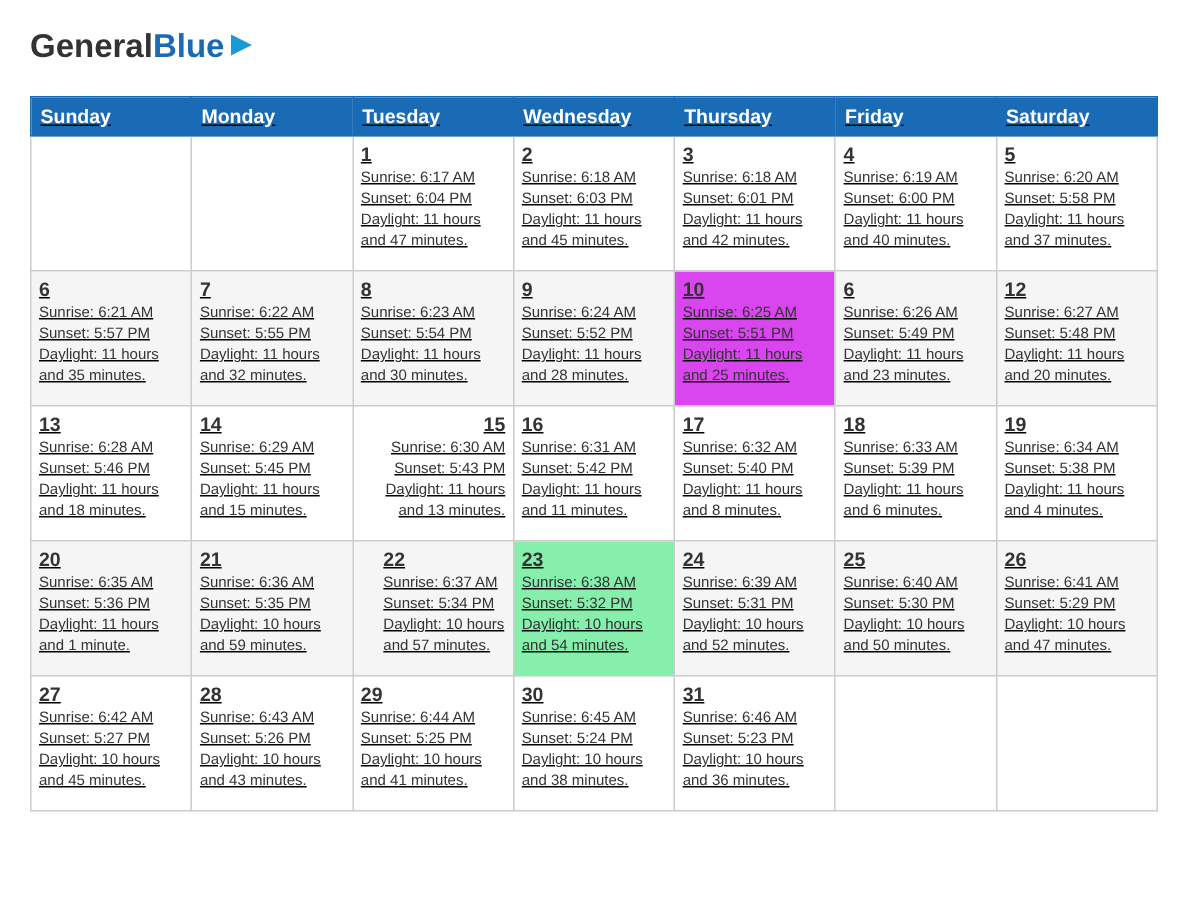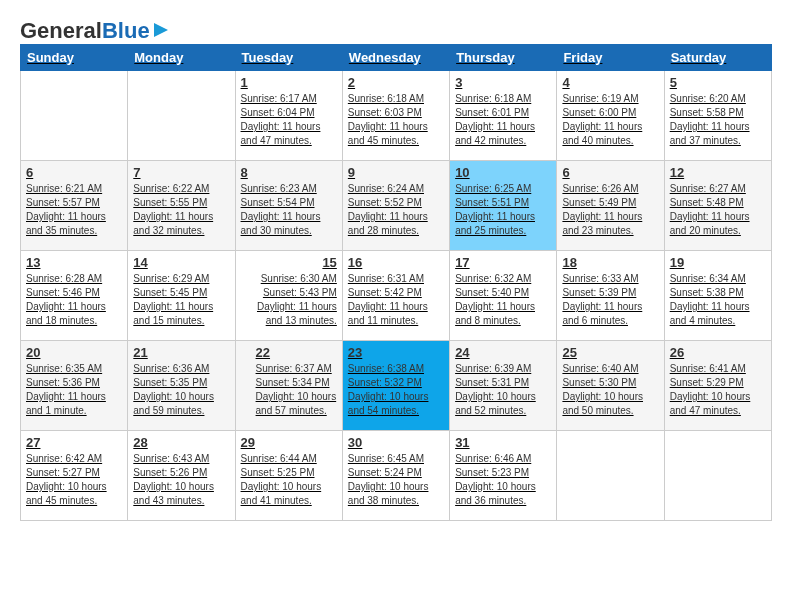--- a/index.html
+++ b/index.html
@@ -7,21 +7,21 @@
       font-family: Arial, sans-serif;
       background: #fff;
       width: 792px;
       min-height: 612px;
       padding: 20px;
     }
     .header {
       display: flex;
       justify-content: space-between;
       align-items: flex-start;
-      margin-bottom: 2px;
+      margin-bottom: 22px;
     }
     .logo {
       display: flex;
       flex-direction: column;
       align-items: flex-start;
     }
     .logo-text {
       font-size: 22px;
       font-weight: bold;
       color: #333;
@@ -156,21 +156,21 @@
           <div class="cell-text">Sunrise: 6:22 AM<br>Sunset: 5:55 PM<br>Daylight: 11 hours and 32 minutes.</div>
         </td>
         <td style="background-color: rgb(245, 245, 245);">
           <span class="day-num">8</span>
           <div class="cell-text">Sunrise: 6:23 AM<br>Sunset: 5:54 PM<br>Daylight: 11 hours and 30 minutes.</div>
         </td>
         <td style="background-color: rgb(245, 245, 245);">
           <span class="day-num">9</span>
           <div class="cell-text">Sunrise: 6:24 AM<br>Sunset: 5:52 PM<br>Daylight: 11 hours and 28 minutes.</div>
         </td>
-        <td style="background-color: #7dd3fc;">
+        <td style="background-color: #d946ef;">
           <span class="day-num">10</span>
           <div class="cell-text">Sunrise: 6:25 AM<br>Sunset: 5:51 PM<br>Daylight: 11 hours and 25 minutes.</div>
         </td>
         <td style="background-color: rgb(245, 245, 245);">
           <span class="day-num">6</span>
           <div class="cell-text">Sunrise: 6:26 AM<br>Sunset: 5:49 PM<br>Daylight: 11 hours and 23 minutes.</div>
         </td>
         <td style="background-color: rgb(245, 245, 245);">
           <span class="day-num">12</span>
           <div class="cell-text">Sunrise: 6:27 AM<br>Sunset: 5:48 PM<br>Daylight: 11 hours and 20 minutes.</div>
@@ -212,21 +212,21 @@
           <div class="cell-text">Sunrise: 6:35 AM<br>Sunset: 5:36 PM<br>Daylight: 11 hours and 1 minute.</div>
         </td>
         <td style="background-color: rgb(245, 245, 245);">
           <span class="day-num">21</span>
           <div class="cell-text">Sunrise: 6:36 AM<br>Sunset: 5:35 PM<br>Daylight: 10 hours and 59 minutes.</div>
         </td>
         <td style="background-color: rgb(245, 245, 245); padding-left: 20px;">
           <span class="day-num">22</span>
           <div class="cell-text">Sunrise: 6:37 AM<br>Sunset: 5:34 PM<br>Daylight: 10 hours and 57 minutes.</div>
         </td>
-        <td style="background-color: #0ea5e9;">
+        <td style="background-color: #86efac;">
           <span class="day-num">23</span>
           <div class="cell-text">Sunrise: 6:38 AM<br>Sunset: 5:32 PM<br>Daylight: 10 hours and 54 minutes.</div>
         </td>
         <td style="background-color: rgb(245, 245, 245);">
           <span class="day-num">24</span>
           <div class="cell-text">Sunrise: 6:39 AM<br>Sunset: 5:31 PM<br>Daylight: 10 hours and 52 minutes.</div>
         </td>
         <td style="background-color: rgb(245, 245, 245);">
           <span class="day-num">25</span>
           <div class="cell-text">Sunrise: 6:40 AM<br>Sunset: 5:30 PM<br>Daylight: 10 hours and 50 minutes.</div>

